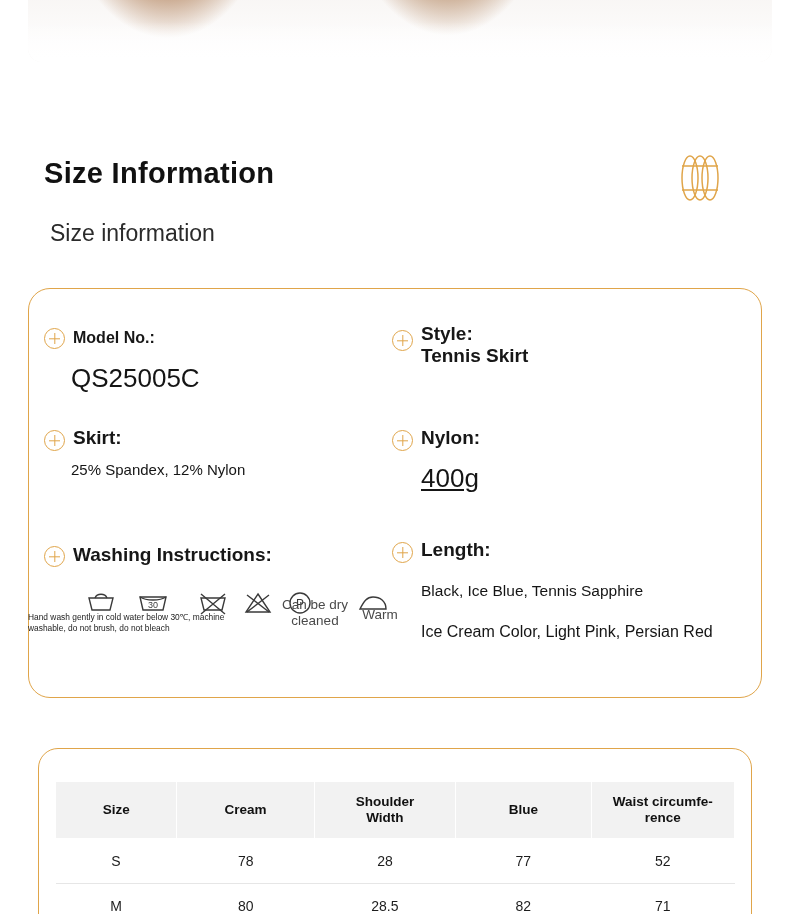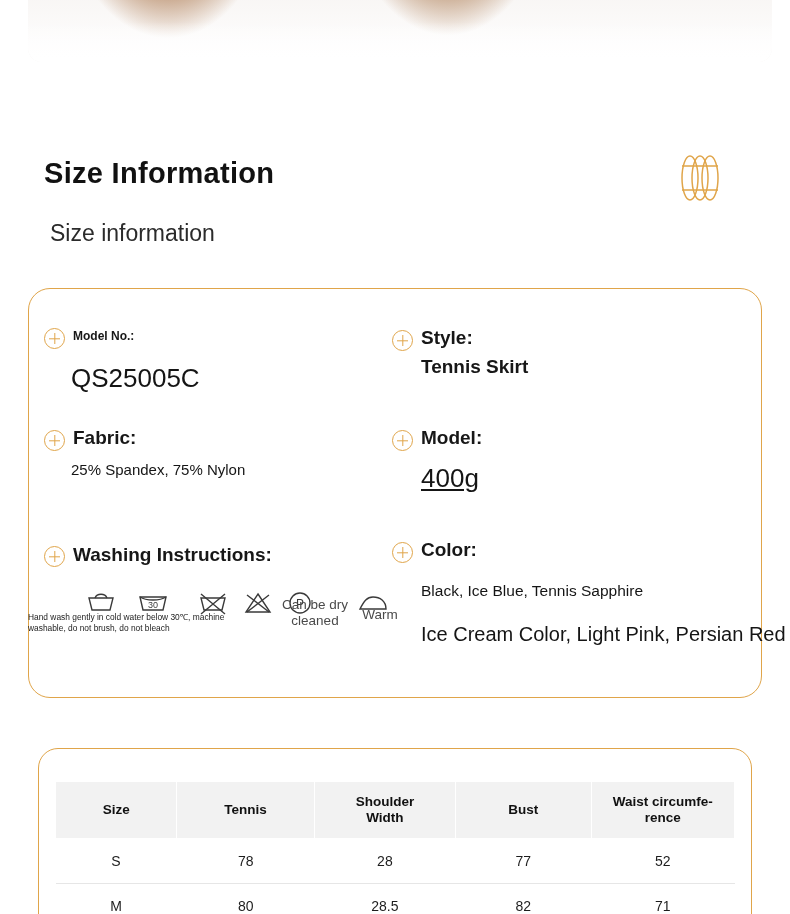--- a/index.html
+++ b/index.html
@@ -100,21 +100,21 @@
     left: 4px; right: 4px; top: 50%;
     height: 1.4px; transform: translateY(-50%);
   }
   .plus-icon::after {
     top: 4px; bottom: 4px; left: 50%;
     width: 1.4px; transform: translateX(-50%);
   }
 
   .fld-label {
     position: absolute;
-    font-size: 12px;
+    font-size: 16px;
     font-weight: bold;
     color: #171717;
     white-space: nowrap;
   }
   .fld-label.big { font-size: 19px; }
   .fld-value {
     position: absolute;
     font-size: 15px;
     color: #151515;
     white-space: nowrap;
@@ -129,30 +129,30 @@
 
   #i-fabric  { left: 44px;  top: 430px; }
   #l-fabric  { left: 73px;  top: 427px; }
   #v-fabric  { left: 71px;  top: 461px; }
 
   #i-wash    { left: 44px;  top: 546px; }
   #l-wash    { left: 73px;  top: 544px; }
 
   
   #i-style   { left: 392px; top: 330px; }
-  #l-style   { left: 421px; top: 323px; line-height: 29px; white-space: normal; width: 110px; }
+  #l-style   { left: 421px; top: 323px; line-height: 22px; white-space: normal; width: 110px; }
 
   #i-weight  { left: 392px; top: 430px; }
   #l-weight  { left: 421px; top: 427px; }
   #v-weight  { left: 421px; top: 463px; text-decoration: underline; }
 
   #i-color   { left: 392px; top: 542px; }
   #l-color   { left: 421px; top: 539px; }
   #v-color1  { left: 421px; top: 582px; font-size: 15.5px; }
-  #v-color2  { left: 421px; top: 623px; font-size: 20px; }
+  #v-color2  { left: 421px; top: 623px; font-size: 16px; }
 
   
   .wash-row {
     position: absolute;
     left: 76px;
     top: 588px;
     width: 340px;
     height: 44px;
   }
   .wash-ico {
@@ -246,25 +246,25 @@
 <div class="info-card"></div>
 
 <span class="plus-icon" id="i-model"></span>
 <span class="fld-label" id="l-model">Model No.:</span>
 <span class="fld-value xl" id="v-model">QS25005C</span>
 
 <span class="plus-icon" id="i-style"></span>
 <span class="fld-label big" id="l-style">Style: Tennis Skirt</span>
 
 <span class="plus-icon" id="i-fabric"></span>
-<span class="fld-label big" id="l-fabric">Fabric:</span>
-<span class="fld-value" id="v-fabric">25% Spandex, 75% Nylon</span>
+<span class="fld-label big" id="l-fabric">Skirt:</span>
+<span class="fld-value" id="v-fabric">25% Spandex, 12% Nylon</span>
 
 <span class="plus-icon" id="i-weight"></span>
-<span class="fld-label big" id="l-weight">Model:</span>
+<span class="fld-label big" id="l-weight">Nylon:</span>
 <span class="fld-value xl" id="v-weight">400g</span>
 
 <span class="plus-icon" id="i-wash"></span>
 <span class="fld-label big" id="l-wash">Washing Instructions:</span>
 
 <div class="wash-row">
   <svg class="wash-ico" style="left:8px" viewBox="0 0 34 30">
     <g fill="none" stroke="#3a3a3a" stroke-width="1.4">
       <path d="M5 10 h24 l-3 12 h-18 z"></path>
       <path d="M11 10 c2 -5 10 -5 12 0"></path>
@@ -298,32 +298,32 @@
       <path d="M4 21 h26 c0 -8 -6 -12 -13 -12 c-6 0 -9 4 -13 12 z"></path>
     </g>
   </svg>
 </div>
 
 <div class="wash-note">Hand wash gently in cold water below 30℃, machine washable, do not brush, do not bleach</div>
 <div class="wash-cap" id="cap-dry">Can be dry cleaned</div>
 <div class="wash-cap" id="cap-warm">Warm</div>
 
 <span class="plus-icon" id="i-color"></span>
-<span class="fld-label big" id="l-color">Color:</span>
+<span class="fld-label big" id="l-color">Length:</span>
 <span class="fld-value" id="v-color1">Black, Ice Blue, Tennis Sapphire</span>
 <span class="fld-value" id="v-color2">Ice Cream Color, Light Pink, Persian Red</span>
 
 <div class="size-card">
   <table class="size-table">
     <thead>
       <tr>
         <th style="width:126px">Size</th>
-        <th style="width:142px">Tennis</th>
+        <th style="width:142px">Cream</th>
         <th style="width:144px">Shoulder<br>Width</th>
-        <th style="width:142px">Bust</th>
+        <th style="width:142px">Blue</th>
         <th style="width:146px">Waist circumfe-<br>rence</th>
       </tr>
     </thead>
     <tbody>
       <tr>
         <td class="first">S</td>
         <td>78</td>
         <td>28</td>
         <td>77</td>
         <td>52</td>

